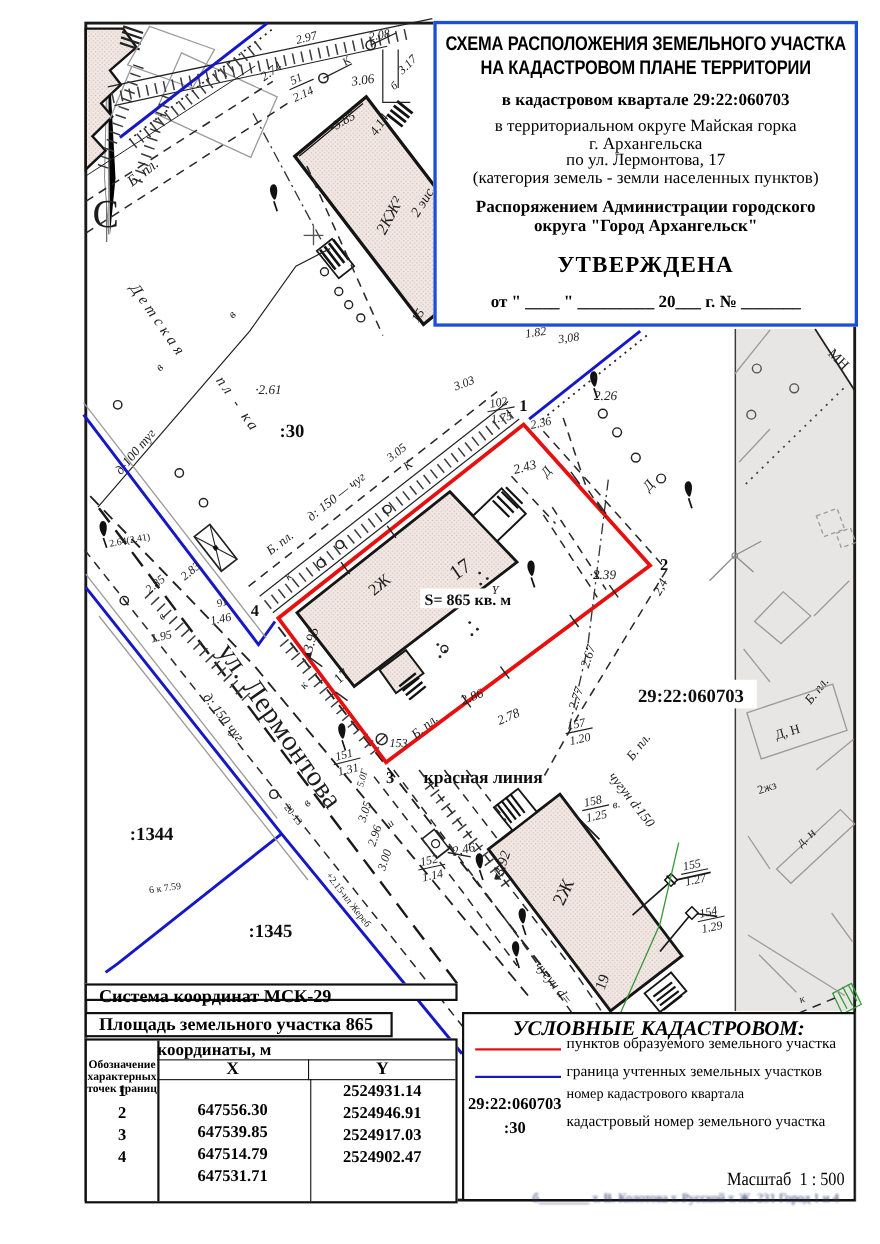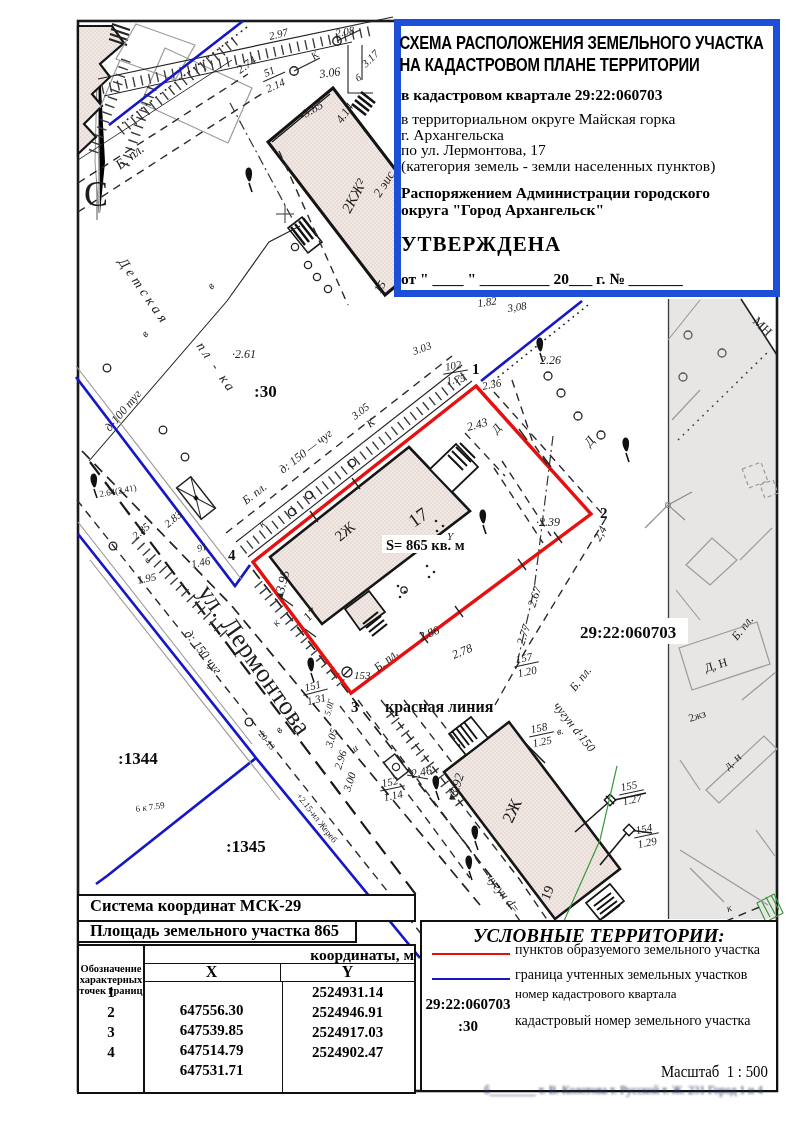--- a/index.html
+++ b/index.html
@@ -517,47 +517,47 @@
 <line x1="519" y1="429" x2="527" y2="440"></line>
 <line x1="543" y1="456" x2="551" y2="467"></line>
 <line x1="352" y1="478" x2="360" y2="489"></line>
 <line x1="310" y1="511" x2="318" y2="522"></line>
 </g>
 
 <polyline class="d2" points="340,706 420,810 470,878"></polyline>
 <polyline class="d2" points="424,700 460,746"></polyline>
 </svg>
 
-<div class="box" style="left:394px;top:19px;width:386px;height:278px;border:7px solid #1d4ed8;text-align:left;">
+<div class="box" style="left:394px;top:19px;width:386px;height:278px;border:3px solid #1d4ed8;text-align:center;">
 <div style="font-family:'Liberation Sans',sans-serif;font-weight:bold;font-size:18px;letter-spacing:-0.2px;line-height:21.5px;margin:7px -40px 0;white-space:nowrap;transform:scaleX(0.83);transform-origin:50% 0;">СХЕМА РАСПОЛОЖЕНИЯ ЗЕМЕЛЬНОГО УЧАСТКА<br>НА КАДАСТРОВОМ ПЛАНЕ ТЕРРИТОРИИ</div>
 <div style="font-weight:bold;font-size:15.5px;margin-top:10px;">в кадастровом квартале 29:22:060703</div>
 <div style="font-size:15.5px;line-height:15.5px;margin-top:7px;">в территориальном округе Майская горка<br>г. Архангельска<br>по ул. Лермонтова, 17<br>(категория земель - земли населенных пунктов)</div>
 <div style="font-weight:bold;font-size:15.5px;line-height:16.5px;margin-top:12px;">Распоряжением Администрации городского<br>округа "Город Архангельск"</div>
 <div style="font-weight:bold;font-size:21px;letter-spacing:1px;margin-top:14px;">УТВЕРЖДЕНА</div>
 <div style="font-weight:bold;font-size:15.5px;margin-top:13px;">от " ____ " _________ 20___ г. № _______</div>
 </div>
 
-<div class="box" style="left:77px;top:894px;width:339px;height:28px;border:2px solid #111;font-weight:bold;font-size:16.5px;line-height:19px;padding-left:11px;">Система координат МСК-29</div>
+<div class="box" style="left:77px;top:894px;width:339px;height:16px;border:2px solid #111;font-weight:bold;font-size:16.5px;line-height:19px;padding-left:11px;">Система координат МСК-29</div>
 
 <div class="box" style="left:77px;top:920px;width:280px;height:23px;border:2px solid #111;font-weight:bold;font-size:16.5px;line-height:18px;padding-left:11px;">Площадь земельного участка 865 кв. м</div>
 
 <div class="box" style="left:77px;top:944px;width:339px;height:150px;border:2px solid #111;">
 <div style="position:absolute;left:0;top:0;width:64px;height:146px;border-right:2px solid #111;"></div>
 <div style="position:absolute;left:0px;top:17px;width:64px;font-weight:bold;font-size:10.5px;line-height:11px;text-align:center;">Обозначение характерных точек границ</div>
-<div style="position:absolute;left:64px;top:0;width:271px;height:17px;border-bottom:1.6px solid #111;font-weight:bold;font-size:15.5px;line-height:17px;text-align:right;">координаты, м</div>
+<div style="position:absolute;left:64px;top:0;width:271px;height:17px;border-bottom:1.6px solid #111;font-weight:bold;font-size:15.5px;line-height:17px;text-align:left;">координаты, м</div>
 <div style="position:absolute;left:64px;top:17px;width:137px;height:18px;border-bottom:1.6px solid #111;border-right:1.6px solid #111;font-weight:bold;font-size:16px;line-height:18px;text-align:center;">X</div>
 <div style="position:absolute;left:202px;top:17px;width:133px;height:18px;border-bottom:1.6px solid #111;font-weight:bold;font-size:16px;line-height:18px;text-align:center;">Y</div>
 <div style="position:absolute;left:202.5px;top:35px;width:0px;height:111px;border-left:1.6px solid #111;"></div>
 <div style="position:absolute;left:0;top:36px;width:64px;font-weight:bold;font-size:15px;line-height:20px;text-align:center;">1<br>2<br>3<br>4</div>
 <div style="position:absolute;left:64px;top:36px;width:137px;font-weight:bold;font-size:15px;line-height:20px;text-align:center;margin-top:18px;">647556.30<br>647539.85<br>647514.79<br>647531.71</div>
 <div style="position:absolute;left:202px;top:36px;width:133px;font-weight:bold;font-size:15px;line-height:20px;text-align:center;">2524931.14<br>2524946.91<br>2524917.03<br>2524902.47</div>
 </div>
 
 <div class="box" style="left:420px;top:920px;width:358px;height:172px;border:2.5px solid #111;">
-<div style="position:absolute;left:0;top:3px;width:100%;text-align:center;font-weight:bold;font-style:italic;font-size:19px;">УСЛОВНЫЕ ТЕРРИТОРИИ:</div>
+<div style="position:absolute;left:0;top:3px;width:100%;text-align:center;font-weight:bold;font-style:italic;font-size:19px;">УСЛОВНЫЕ КАДАСТРОВОМ:</div>
 <div style="position:absolute;left:10px;top:31px;width:78px;border-top:2.6px solid #e20f0f;"></div>
 <div style="position:absolute;left:93px;top:20px;font-size:14px;">пунктов образуемого земельного участка</div>
 <div style="position:absolute;left:10px;top:56px;width:78px;border-top:2.8px solid #1618c8;"></div>
 <div style="position:absolute;left:93px;top:45px;font-size:14px;">граница учтенных земельных участков</div>
 <div style="position:absolute;left:2px;top:74px;width:88px;text-align:center;font-weight:bold;font-size:15px;">29:22:060703</div>
 <div style="position:absolute;left:93px;top:64px;font-size:13px;">номер кадастрового квартала</div>
 <div style="position:absolute;left:2px;top:96px;width:88px;text-align:center;font-weight:bold;font-size:15px;">:30</div>
 <div style="position:absolute;left:93px;top:91px;font-size:14px;text-align:right;">кадастровый номер земельного участка</div>
 <div style="position:absolute;right:8px;top:140px;font-size:17px;transform:scaleX(0.87);transform-origin:100% 0;">Масштаб&nbsp; 1 : 500</div>
 <div style="position:absolute;left:62px;top:162px;width:300px;font-size:11.5px;color:#2c3763;filter:blur(1px);white-space:nowrap;">б________  т. В. Колотова  т. Русской  т. Ж. 231 Город 1 и 4</div>

